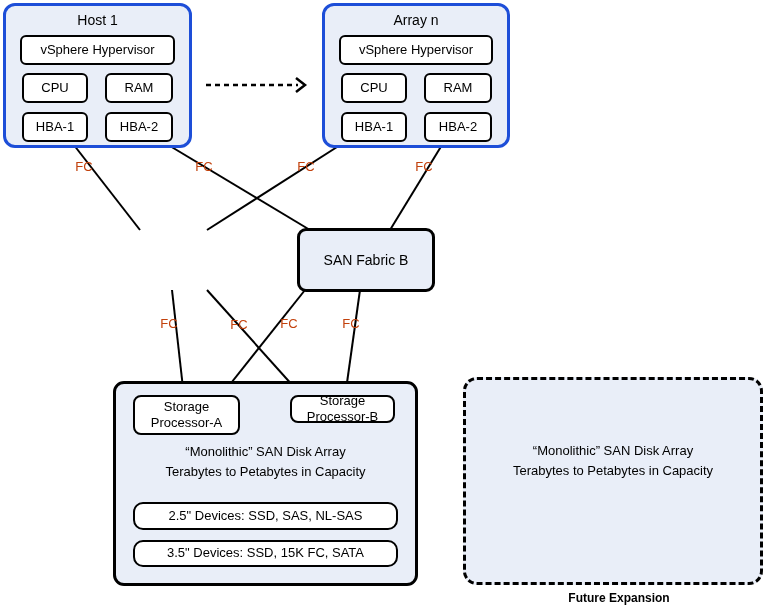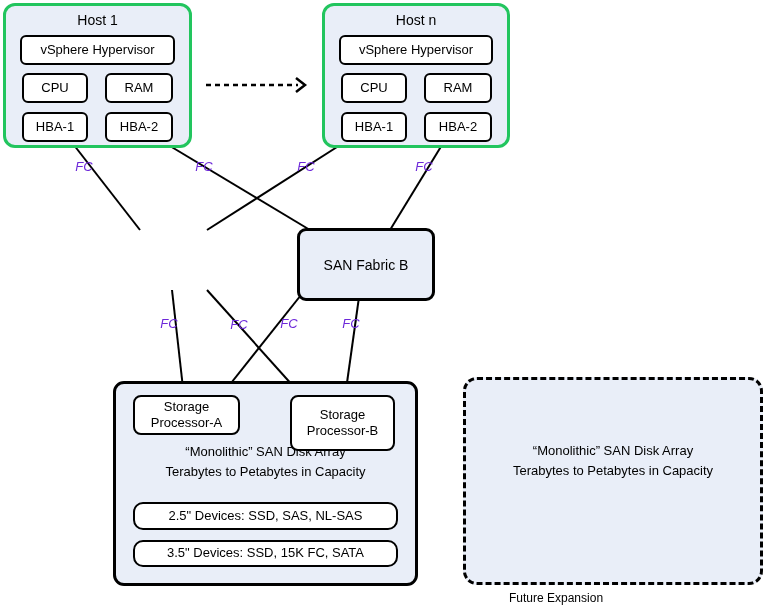--- a/index.html
+++ b/index.html
@@ -4,21 +4,21 @@
 <style>
   html,body{margin:0;padding:0;background:#fff;}
   .canvas{
     position:relative;width:767px;height:611px;background:#fff;overflow:hidden;
     font-family:"Liberation Sans", sans-serif;color:#000;
   }
   .wires{position:absolute;left:0;top:0;z-index:1;}
   .wires line, .wires polyline{stroke:#000;}
 
   .host{
-    position:absolute;z-index:2;background:#e9eef8;border:3px solid #22c55e;border-radius:12px;
+    position:absolute;z-index:2;background:#e9eef8;border:3px solid #1d4ed8;border-radius:12px;
     box-sizing:border-box;
   }
   .box-title{
     position:absolute;left:0;right:0;top:6px;text-align:center;font-size:14px;
   }
   .chip{
     position:absolute;box-sizing:border-box;background:#fff;border:2px solid #000;border-radius:6px;
     display:flex;align-items:center;justify-content:center;text-align:center;
     font-size:13px;line-height:1.25;z-index:3;
   }
@@ -33,24 +33,24 @@
   }
   .future{
     position:absolute;z-index:2;left:463px;top:377px;width:300px;height:208px;
     background:#e9eef8;border:3px dashed #000;border-radius:14px;box-sizing:border-box;
   }
   .center-text{
     position:absolute;left:0;right:0;text-align:center;font-size:13px;line-height:20px;
   }
   .fc{
     position:absolute;z-index:4;transform:translate(-50%,-50%);
-    font-size:13px;color:#6d28d9;font-style:italic;
+    font-size:13px;color:#c2410c;
   }
   .caption{
-    position:absolute;z-index:2;left:509px;top:591px;width:150px;text-align:left;font-size:12px;
+    position:absolute;z-index:2;left:544px;top:591px;width:150px;text-align:center;font-size:12px;font-weight:bold;
   }
   .sp{border-width:2.5px;border-radius:8px;}
   .device{border-width:2.5px;border-radius:10px;}
 </style>
 </head>
 <body>
 
 <div class="canvas">
 
   <svg class="wires" width="767" height="611" viewBox="0 0 767 611">
@@ -72,33 +72,33 @@
   <div class="host" style="left:3px;top:3px;width:189px;height:145px">
     <div class="box-title">Host 1</div>
     <div class="chip" style="left:14px;top:29px;width:155px;height:30px">vSphere Hypervisor</div>
     <div class="chip" style="left:16px;top:67px;width:66px;height:30px">CPU</div>
     <div class="chip" style="left:99px;top:67px;width:68px;height:30px">RAM</div>
     <div class="chip" style="left:16px;top:106px;width:66px;height:30px">HBA-1</div>
     <div class="chip" style="left:99px;top:106px;width:68px;height:30px">HBA-2</div>
   </div>
 
   <div class="host" style="left:322px;top:3px;width:188px;height:145px">
-    <div class="box-title">Host n</div>
+    <div class="box-title">Array n</div>
     <div class="chip" style="left:14px;top:29px;width:154px;height:30px">vSphere Hypervisor</div>
     <div class="chip" style="left:16px;top:67px;width:66px;height:30px">CPU</div>
     <div class="chip" style="left:99px;top:67px;width:68px;height:30px">RAM</div>
     <div class="chip" style="left:16px;top:106px;width:66px;height:30px">HBA-1</div>
     <div class="chip" style="left:99px;top:106px;width:68px;height:30px">HBA-2</div>
   </div>
 
-  <div class="fabric" style="left:297px;top:228px;width:138px;height:73px">SAN Fabric B</div>
+  <div class="fabric" style="left:297px;top:228px;width:138px;height:64px">SAN Fabric B</div>
 
   <div class="array">
     <div class="chip sp" style="left:17px;top:11px;width:107px;height:40px">Storage Processor-A</div>
-    <div class="chip sp" style="left:174px;top:11px;width:105px;height:56px">Storage Processor-B</div>
+    <div class="chip sp" style="left:174px;top:11px;width:105px;height:28px">Storage Processor-B</div>
     <div class="center-text" style="top:58px">
       <div>“Monolithic” SAN Disk Array</div>
       <div>Terabytes to Petabytes in Capacity</div>
     </div>
     <div class="chip device" style="left:17px;top:118px;width:265px;height:28px">2.5" Devices: SSD, SAS, NL-SAS</div>
     <div class="chip device" style="left:17px;top:156px;width:265px;height:27px">3.5" Devices: SSD, 15K FC, SATA</div>
   </div>
 
   <div class="future">
     <div class="center-text" style="top:61px">

